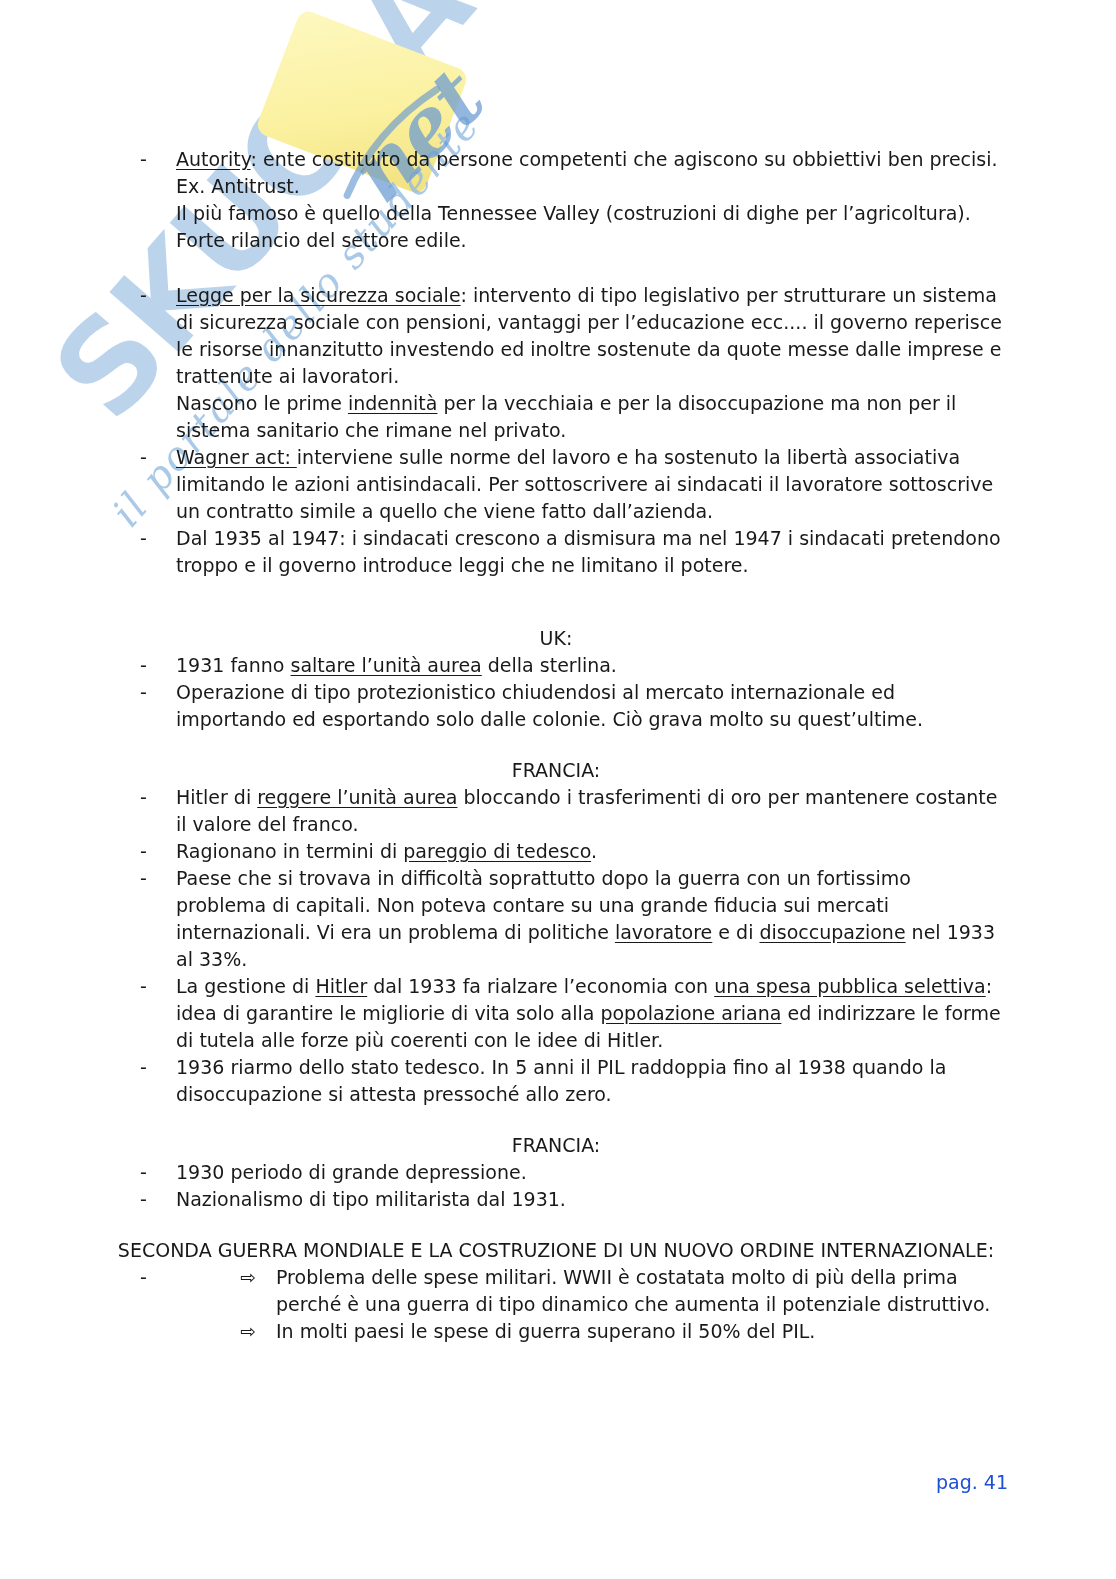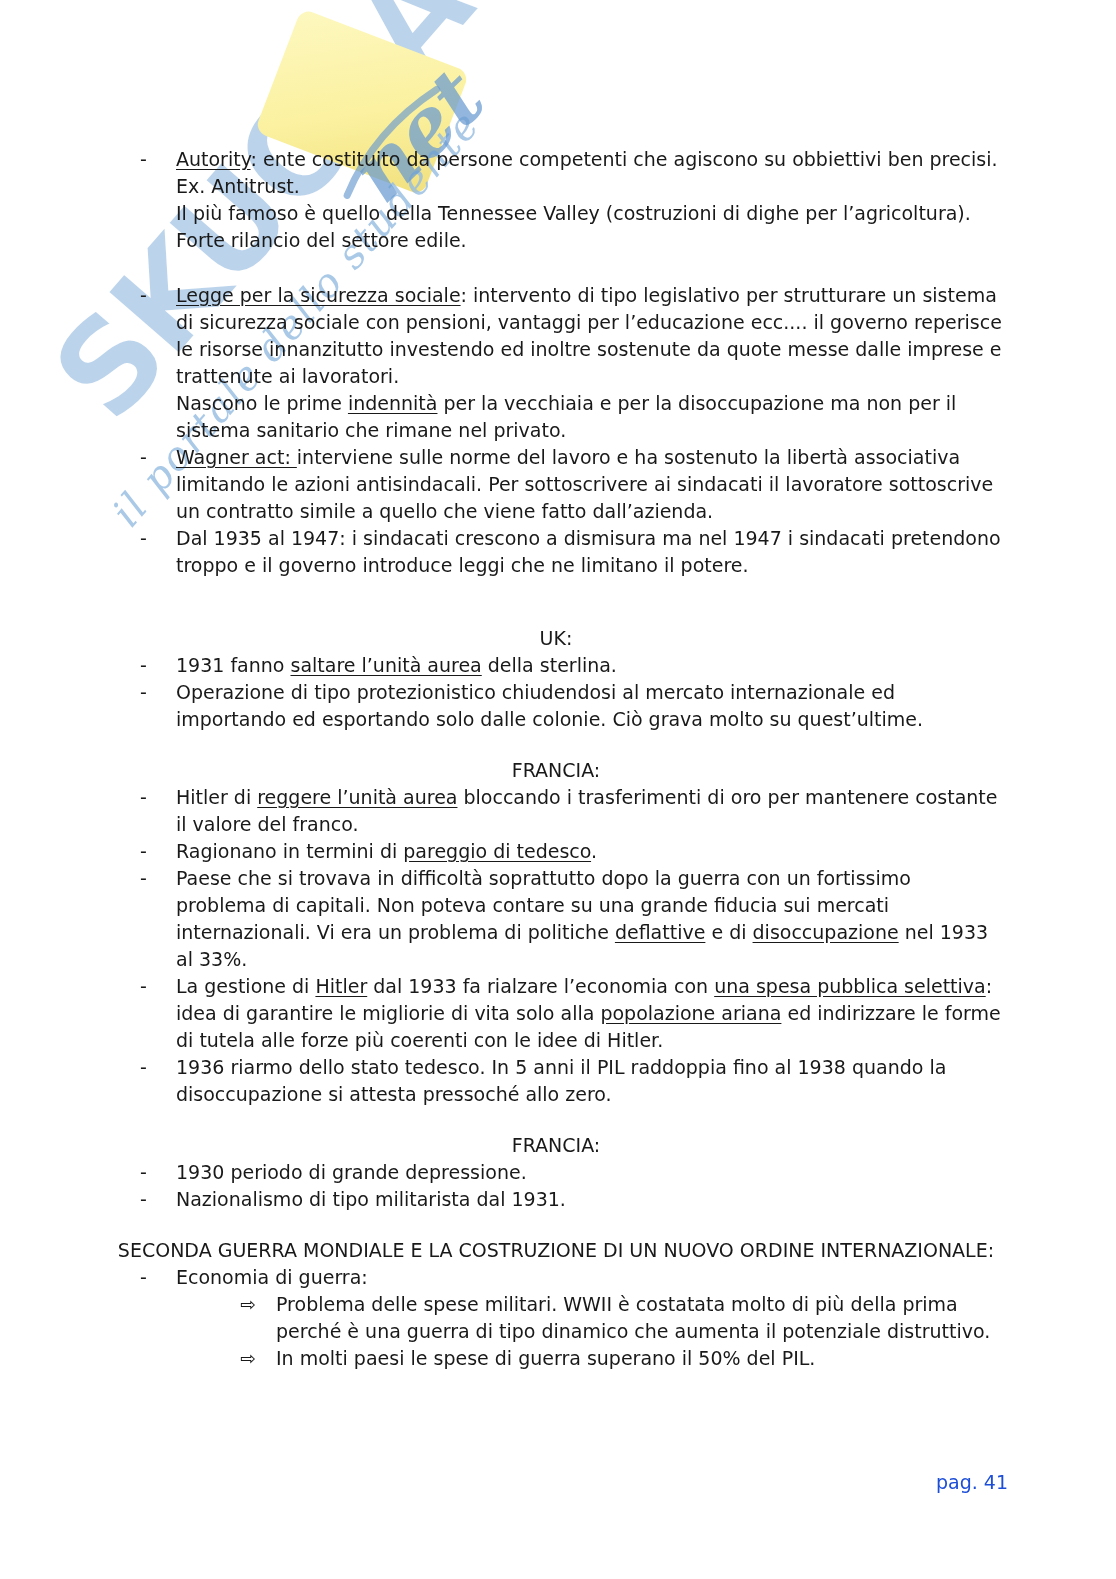--- a/index.html
+++ b/index.html
@@ -143,21 +143,21 @@
           <span class="marker">-</span>
           <div class="li-body">
             <div class="li-text"><span>Ragionano in termini di </span><span class="u">pareggio di tedesco</span><span>.</span></div>
           </div>
         </div>
       </div>
       <div class="doc-list">
         <div class="doc-li">
           <span class="marker">-</span>
           <div class="li-body">
-            <div class="li-text"><span>Paese che si trovava in difficoltà soprattutto dopo la guerra con un fortissimo problema di capitali. Non poteva contare su una grande fiducia sui mercati internazionali. Vi era un problema di politiche </span><span class="u">deflattive</span><span> e di </span><span class="u">disoccupazione</span><span> nel 1933 al 33%.</span></div>
+            <div class="li-text"><span>Paese che si trovava in difficoltà soprattutto dopo la guerra con un fortissimo problema di capitali. Non poteva contare su una grande fiducia sui mercati internazionali. Vi era un problema di politiche </span><span class="u">lavoratore</span><span> e di </span><span class="u">disoccupazione</span><span> nel 1933 al 33%.</span></div>
           </div>
         </div>
         <div class="doc-li">
           <span class="marker">-</span>
           <div class="li-body">
             <div class="li-text"><span>La gestione di </span><span class="u">Hitler</span><span> dal 1933 fa rialzare l’economia con </span><span class="u">una spesa pubblica selettiva</span><span>: idea di garantire le migliorie di vita solo alla </span><span class="u">popolazione ariana</span><span> ed indirizzare le forme di tutela alle forze più coerenti con le idee di Hitler.</span></div>
           </div>
         </div>
         <div class="doc-li">
           <span class="marker">-</span>
@@ -179,21 +179,20 @@
           <div class="li-body">
             <div class="li-text"><span>Nazionalismo di tipo militarista dal 1931.</span></div>
           </div>
         </div>
       </div>
       <div class="doc-heading">SECONDA GUERRA MONDIALE E LA COSTRUZIONE DI UN NUOVO ORDINE INTERNAZIONALE:</div>
       <div class="doc-list">
         <div class="doc-li">
           <span class="marker">-</span>
           <div class="li-body">
-            <div class="li-text"><span>Economia di guerra:</span></div>
             <div class="sub-list">
               <div class="doc-li">
                 <span class="marker">⇨</span>
                 <div class="li-text li-body"><span>Problema delle spese militari. WWII è costatata molto di più della prima perché è una guerra di tipo dinamico che aumenta il potenziale distruttivo.</span></div>
               </div>
               <div class="doc-li">
                 <span class="marker">⇨</span>
                 <div class="li-text li-body"><span>In molti paesi le spese di guerra superano il 50% del PIL.</span></div>
               </div>
             </div>

